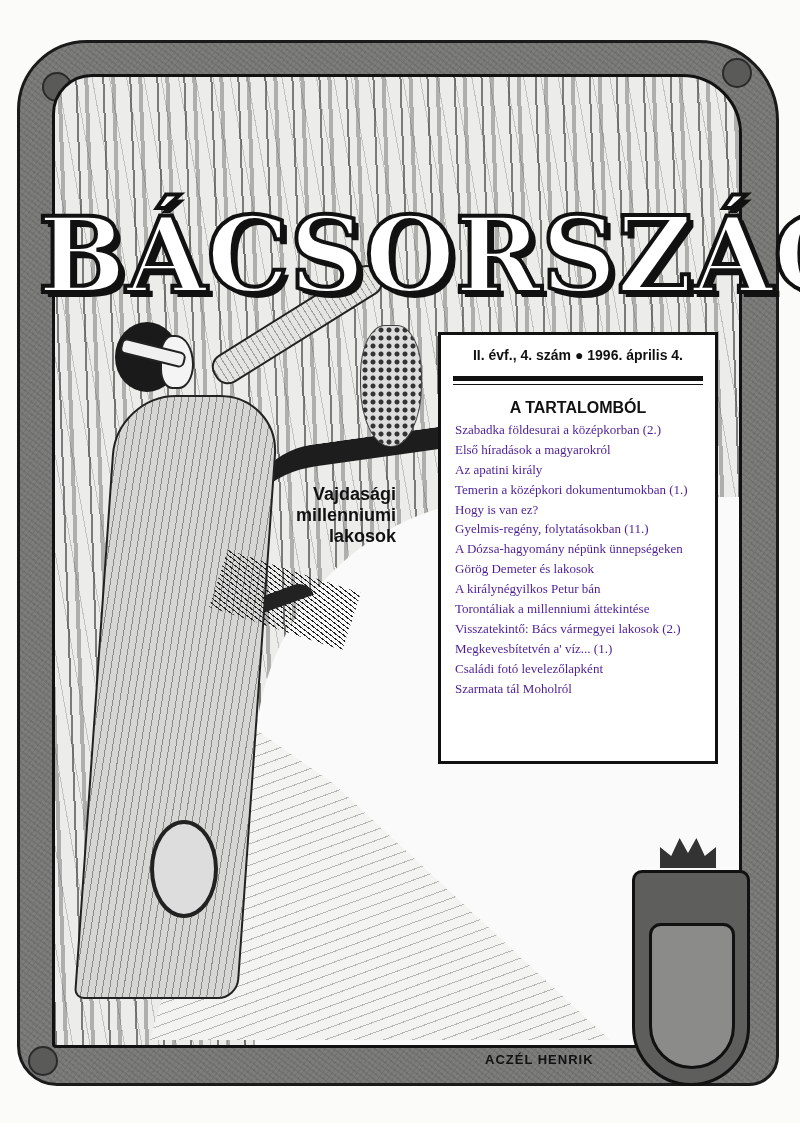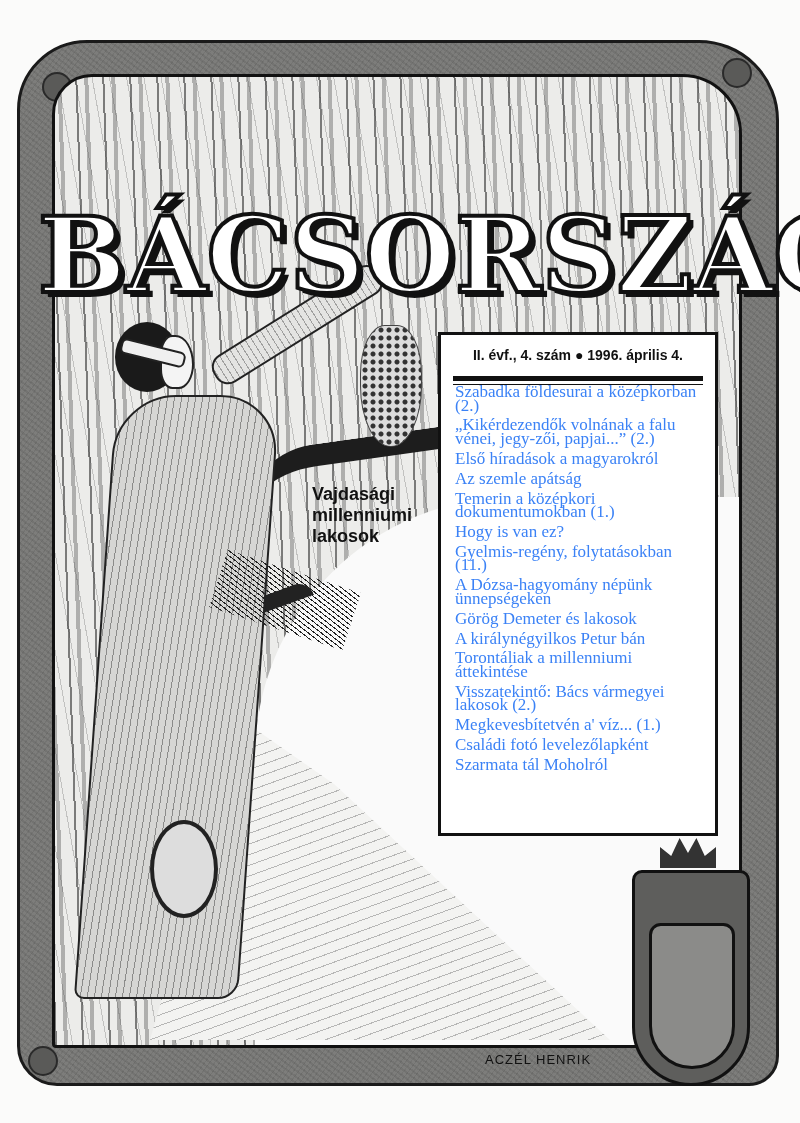--- a/index.html
+++ b/index.html
@@ -109,42 +109,42 @@
     position:absolute; left:38px; top:196px; width:720px; height:120px;
     display:flex; justify-content:space-between; align-items:center;
   }
   .title span {
     font-family:"DejaVu Serif", serif; font-weight:bold; font-size:104px; line-height:1;
     color:#fff; -webkit-text-stroke:4px #111;
     text-shadow:5px 5px 0 #111;
   }
   
   .subtitle {
-    position:absolute; left:312px; top:484px; font-weight:bold; font-size:18px; line-height:21px; color:#111;
+    position:absolute; left:296px; top:484px; font-weight:bold; font-size:18px; line-height:21px; color:#111;text-align:right;
   }
   .subtitle div { white-space:nowrap; }
   
   .toc {
-    position:absolute; left:438px; top:332px; width:280px; height:504px;
+    position:absolute; left:438px; top:332px; width:280px; height:432px;
     background:#fff; border:3px solid #111; box-sizing:border-box; padding:10px 12px;
   }
   .issue {
     font-weight:bold; font-size:14px; text-align:center; color:#111; margin-top:2px; white-space:nowrap;
   }
   .rule-thick { height:5px; background:#111; margin:13px 0 3px; }
   .rule-thin { height:1px; background:#111; }
   .toc-head { font-weight:bold; font-size:16px; text-align:center; margin:14px 0 6px; color:#111; }
   .toc ul { list-style:none; margin:0; padding:0 0 0 2px; }
   .toc li {
-    font-family:"Liberation Serif", serif; font-size:17px; line-height:13.5px; color:#3b82f6;
+    font-family:"Liberation Serif", serif; font-size:13px; line-height:13.5px; color:#4c1d95;
     margin-bottom:6.4px;
   }
   .signature {
     position:absolute; left:485px; top:1052px; font-family:"Liberation Sans", sans-serif;
-    font-weight:normal; font-size:13px; letter-spacing:1px; color:#111;
+    font-weight:bold; font-size:13px; letter-spacing:1px; color:#111;
   }
 </style>
 </head>
 <body>
 
 <div class="frame"></div>
 <div class="rosette" style="left:42px;top:72px;"></div>
 <div class="rosette" style="left:722px;top:58px;"></div>
 <div class="rosette" style="left:28px;top:1046px;"></div>
 
@@ -185,25 +185,25 @@
 <div class="subtitle">
   <div>Vajdasági</div>
   <div>millenniumi</div>
   <div>lakosok</div>
 </div>
 
 <div class="toc">
   <div class="issue">II. évf., 4. szám ● 1996. április 4.</div>
   <div class="rule-thick"></div>
   <div class="rule-thin"></div>
+  <div class="toc-head">A TARTALOMBÓL</div>
   <ul>
     <li>Szabadka földesurai a középkorban (2.)</li>
-    <li>„Kikérdezendők volnának a falu vénei, jegy-zői, papjai...” (2.)</li>
     <li>Első híradások a magyarokról</li>
-    <li>Az szemle apátság</li>
+    <li>Az apatini király</li>
     <li>Temerin a középkori dokumentumokban (1.)</li>
     <li>Hogy is van ez?</li>
     <li>Gyelmis-regény, folytatásokban (11.)</li>
     <li>A Dózsa-hagyomány népünk ünnepségeken</li>
     <li>Görög Demeter és lakosok</li>
     <li>A királynégyilkos Petur bán</li>
     <li>Torontáliak a millenniumi áttekintése</li>
     <li>Visszatekintő: Bács vármegyei lakosok (2.)</li>
     <li>Megkevesbítetvén a' víz... (1.)</li>
     <li>Családi fotó levelezőlapként</li>

